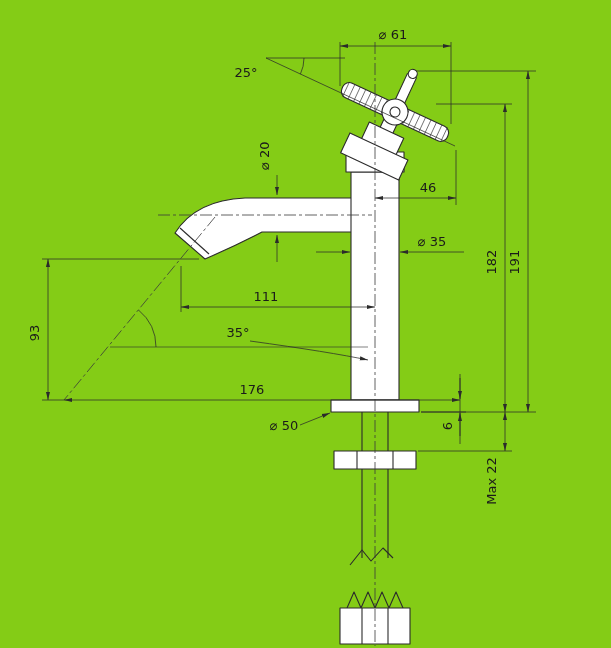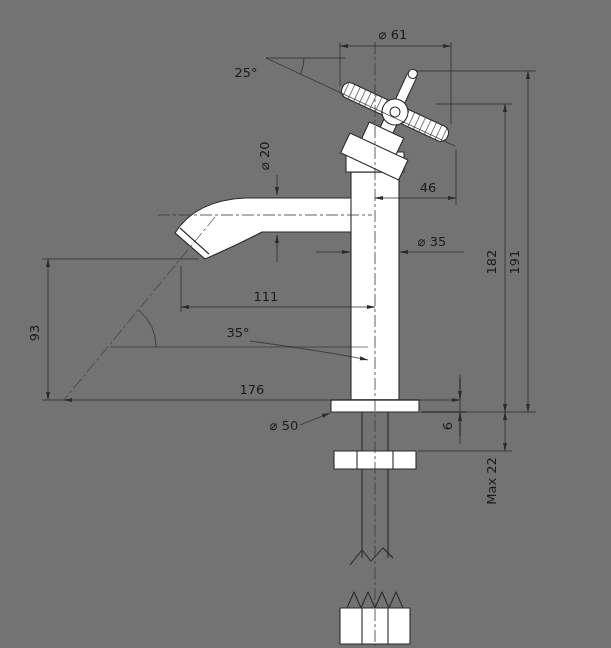--- a/index.html
+++ b/index.html
@@ -1,16 +1,16 @@
 <!DOCTYPE html>
 <html><head>
 <meta charset="utf-8">
 <style>
   html,body{margin:0;padding:0;background:#ffffff;}
-  .stage{position:relative;width:611px;height:648px;background:#737373;overflow:hidden;}
+  .stage{position:relative;width:611px;height:648px;background:#84cc16;overflow:hidden;}
   svg{display:block;}
   svg text{font-family:"DejaVu Sans","Liberation Sans",sans-serif;font-size:13px;fill:#1b1b1b;}
   .geo{fill:#ffffff;stroke:#2b2b2b;stroke-width:1.1;stroke-linejoin:round;}
   .geoline{fill:none;stroke:#2b2b2b;stroke-width:1.1;stroke-linejoin:round;}
   .thin{fill:none;stroke:#2b2b2b;stroke-width:0.75;}
   .hair{fill:none;stroke:#2b2b2b;stroke-width:0.6;}
   .cl{fill:none;stroke:#3a3a3a;stroke-width:0.8;stroke-dasharray:12 3 3 3;}
 </style>
 </head>
 <body>

